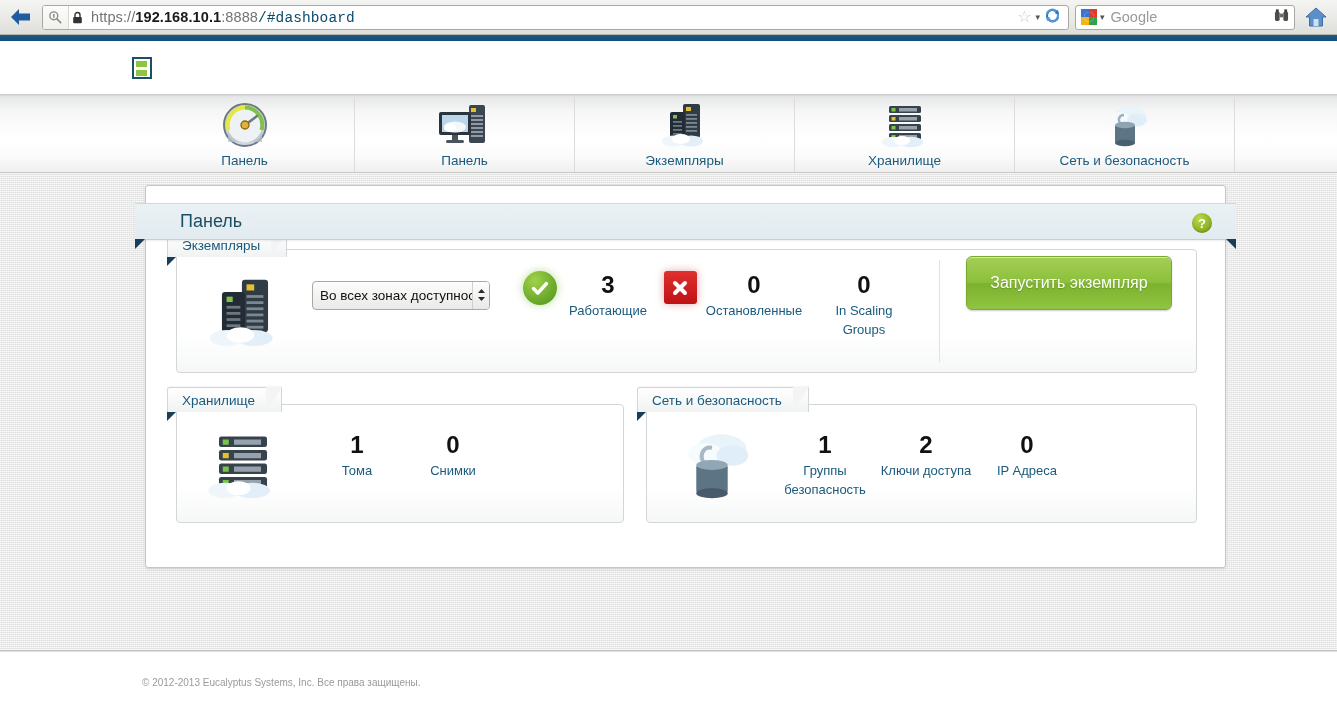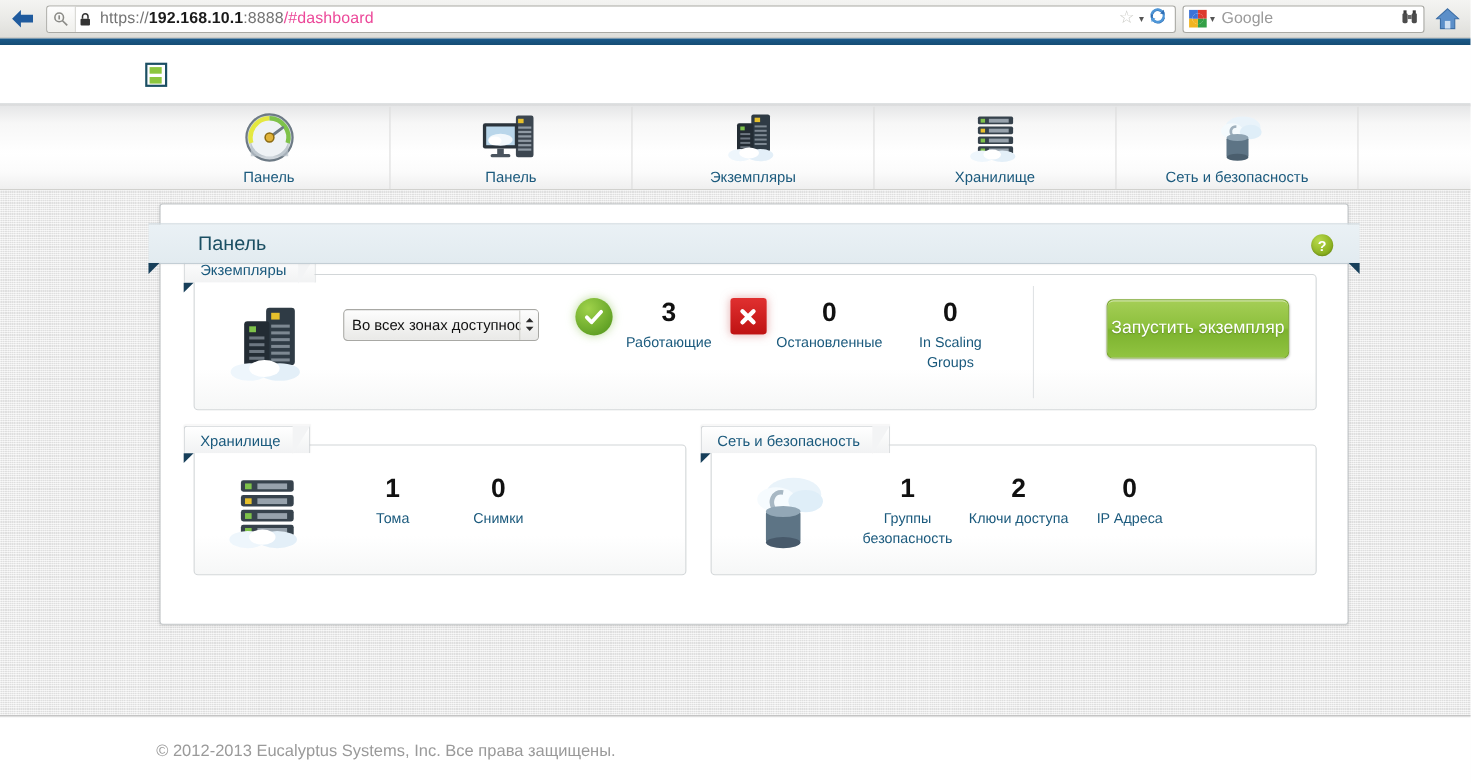--- a/index.html
+++ b/index.html
@@ -45,21 +45,21 @@
   .url-text {
     flex: 1 1 auto;
     font-size: 14.5px;
     color: #8d8d8d;
     padding-left: 6px;
     white-space: nowrap;
     letter-spacing: 0.1px;
   }
   .url-text .host { color: #1a1a1a; font-weight: bold; }
   .url-text .scheme { color: #737373; }
-  .url-text .path { color: #ec4899; }
+  .url-text .path { color: #0c4a6e; font-family: Liberation Mono, monospace; }
   .url-right {
     display: flex; align-items: center; gap: 4px;
     padding: 0 7px 0 4px; flex: 0 0 auto;
   }
   .star-icon { color:#c9c9c4; font-size: 16px; line-height: 1; }
   .tiny-caret { font-size: 9px; color: #555; }
   .search-wrap {
     flex: 0 0 220px;
     display: flex; align-items: center;
     height: 25px;
@@ -276,22 +276,22 @@
   }
   #az-select .arrows {
     position: absolute; right: 0; top: 0; bottom: 0; width: 17px;
     display: flex; flex-direction: column; align-items: center; justify-content: center;
     background: linear-gradient(180deg,#fdfdfd,#e9e9e7);
     border-left: 1px solid #cfcfcb;
     font-size: 8px; color: #333; line-height: 8px;
   }
 
   #launch-btn {
-    position: absolute; right: 24px; top: 22px;
-    width: 166px; height: 54px;
+    position: absolute; right: 24px; top: 6px;
+    width: 206px; height: 54px;
     border-radius: 6px;
     background: linear-gradient(180deg,#a5ce56 0%,#8cc03c 48%,#7cb22e 52%,#91c441 100%);
     border: 1px solid #7ca832;
     box-shadow: inset 0 1px 0 rgba(255,255,255,.5), 0 1px 2px rgba(0,0,0,.2);
     display: flex; align-items: center; justify-content: center;
     color: #fff; font-size: 16px;
     text-shadow: 0 1px 1px rgba(0,0,0,.18);
   }
   #vert-div {
     position: absolute; left: 762px; top: 10px; bottom: 10px;
@@ -299,21 +299,21 @@
   }
 
   
   #footer {
     height: 61px;
     background: #ffffff;
     border-top: 1px solid #dddddd;
     display: flex; align-items: center;
   }
   #copyright {
-    margin-left: 142px; font-size: 15px; color: #9a9a9a;
+    margin-left: 142px; font-size: 10px; color: #9a9a9a;
   }
 </style>
 </head>
 <body>
 
 <div id="browser-bar">
 
   <div id="back-button">
     <svg width="22" height="18" viewBox="0 0 22 18">
       <path d="M9 1 L1 9 L9 17 L9 12.5 L20 12.5 L20 5.5 L9 5.5 Z" fill="#1f5b9e"></path>

